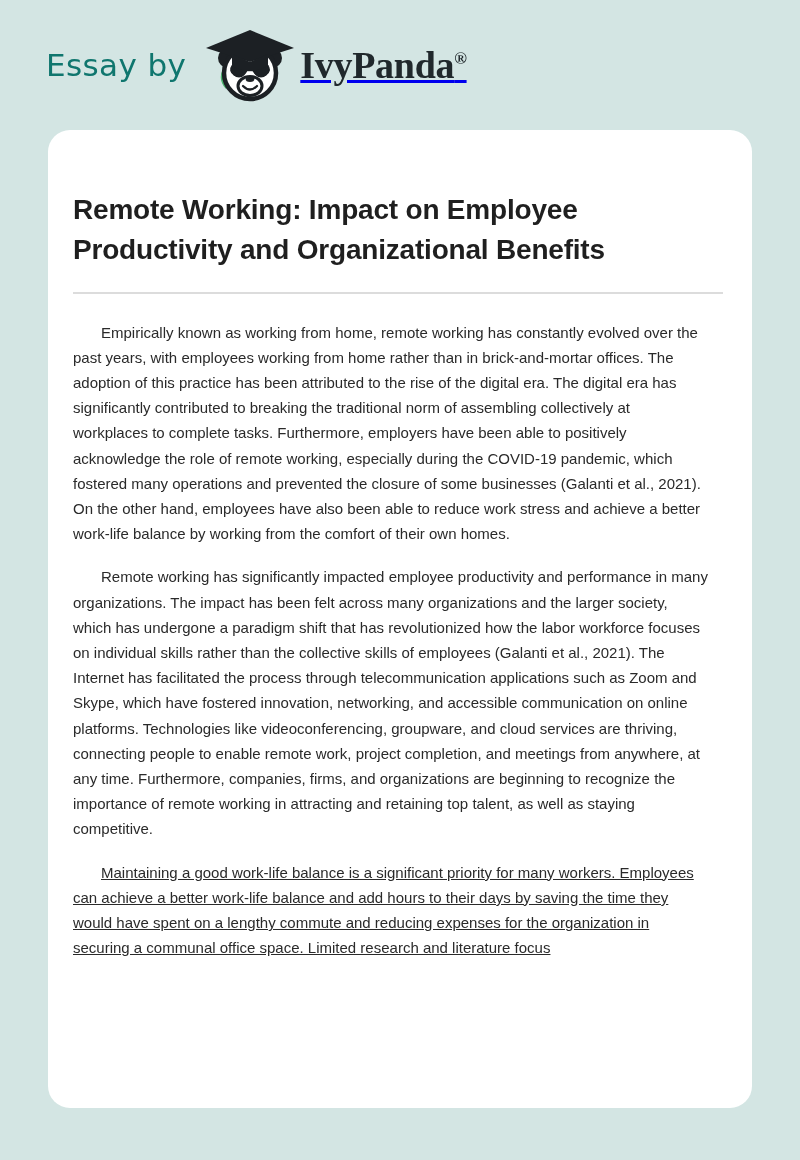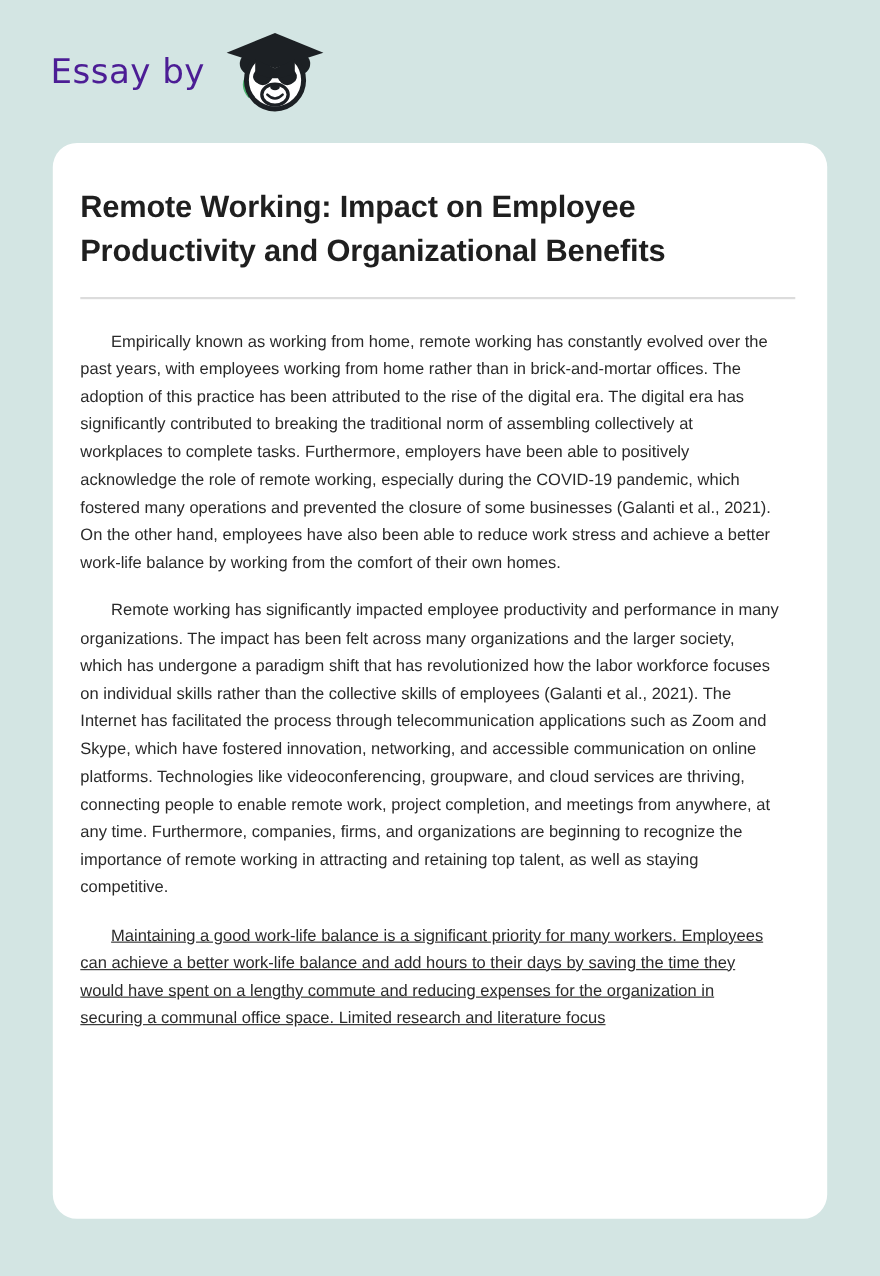--- a/index.html
+++ b/index.html
@@ -19,21 +19,21 @@
   .page-header {
     display: flex;
     align-items: center;
     height: 130px;
     padding: 0 0 0 46px;
   }
   .essay-by {
     font-family: "DejaVu Sans", sans-serif;
     font-size: 31px;
     font-weight: 400;
-    color: #4c1d95;
+    color: #0f766e;
     letter-spacing: 0.4px;
     white-space: nowrap;
   }
   .brand-logo {
     display: flex;
     align-items: center;
     margin-left: 16px;
   }
   .panda-mark {
     width: 96px;
@@ -61,21 +61,21 @@
     position: absolute;
     left: 48px;
     top: 130px;
     width: 704px;
     height: 978px;
     background: #ffffff;
     border-radius: 22px;
     overflow: hidden;
   }
   .doc-inner {
-    padding: 38px 30px 0 25px;
+    padding: 60px 30px 0 25px;
   }
 
   .doc-title {
     font-size: 28px;
     line-height: 1.42;
     font-weight: 700;
     color: #1f1f1f;
     letter-spacing: -0.2px;
     margin: 0 0 22px 0;
     max-width: 650px;
@@ -159,20 +159,21 @@
         <path d="M43.2 44 L52.8 44" stroke="#1c2024" stroke-width="2.4"></path>
 
         <ellipse cx="48" cy="60" rx="12" ry="9.5" fill="#ffffff" stroke="#1c2024" stroke-width="3"></ellipse>
         <ellipse cx="48" cy="53" rx="4.4" ry="3" fill="#1c2024"></ellipse>
         <path d="M41 60 Q48 67 55 60" stroke="#1c2024" stroke-width="2.2" fill="none" stroke-linecap="round"></path>
 
         <path d="M48 4 L92 22 L48 36 L4 22 Z" fill="#1c2024"></path>
         <path d="M30 28 L30 40 Q48 50 66 40 L66 28 L48 36 Z" fill="#1c2024"></path>
       </svg>
     </span>
+    <span class="brand-wordmark"><span>IvyPanda</span><span class="reg">®</span></span>
   </a>
 </div>
 
 <div class="doc-card">
   <div class="doc-inner">
 
     <h1 class="doc-title">Remote Working: Impact on Employee Productivity and Organizational Benefits</h1>
 
 
     <hr class="divider">

